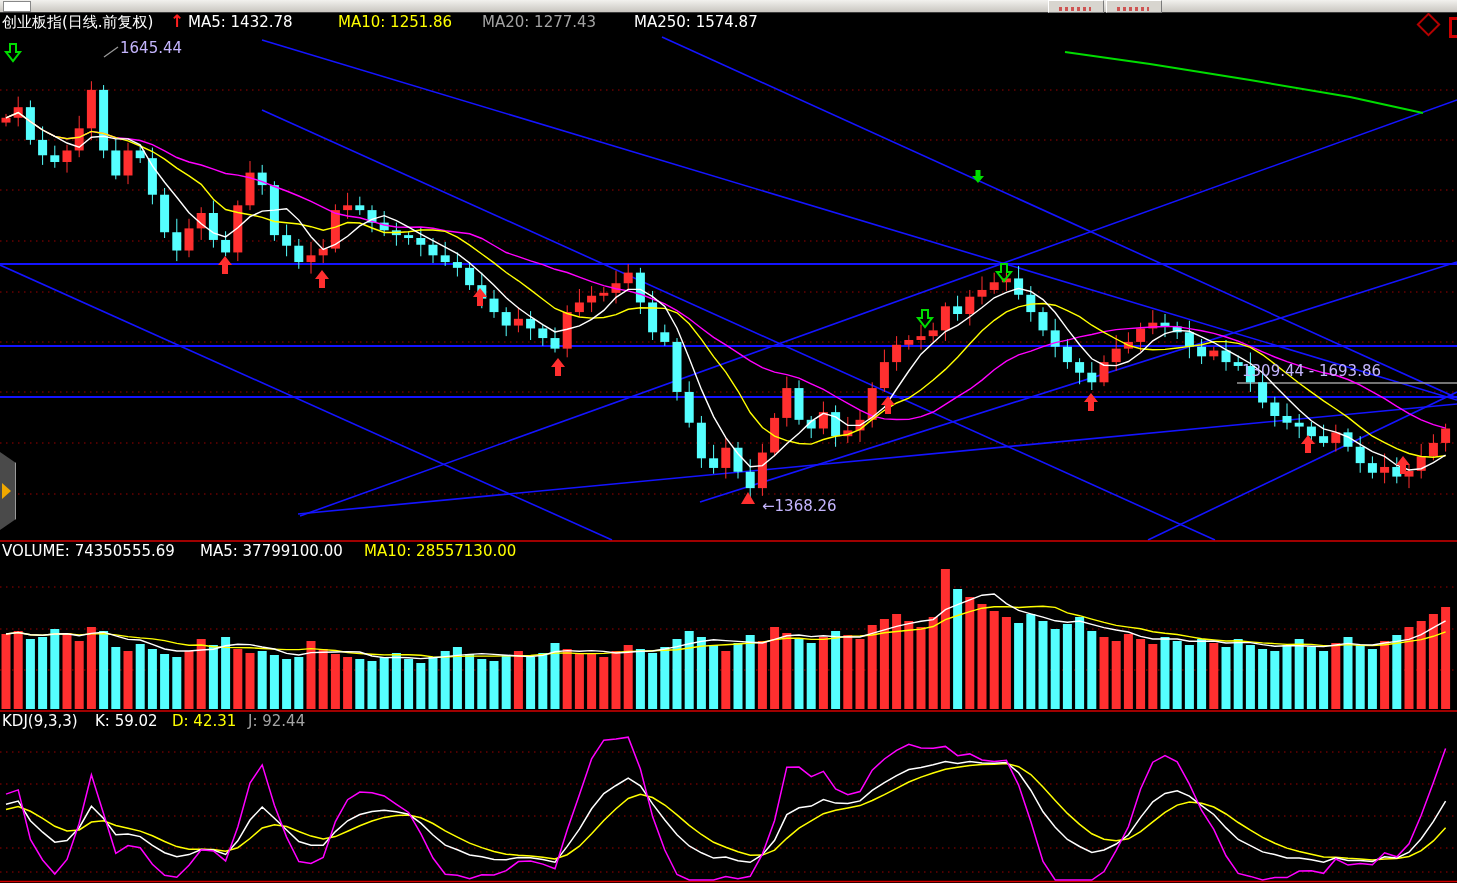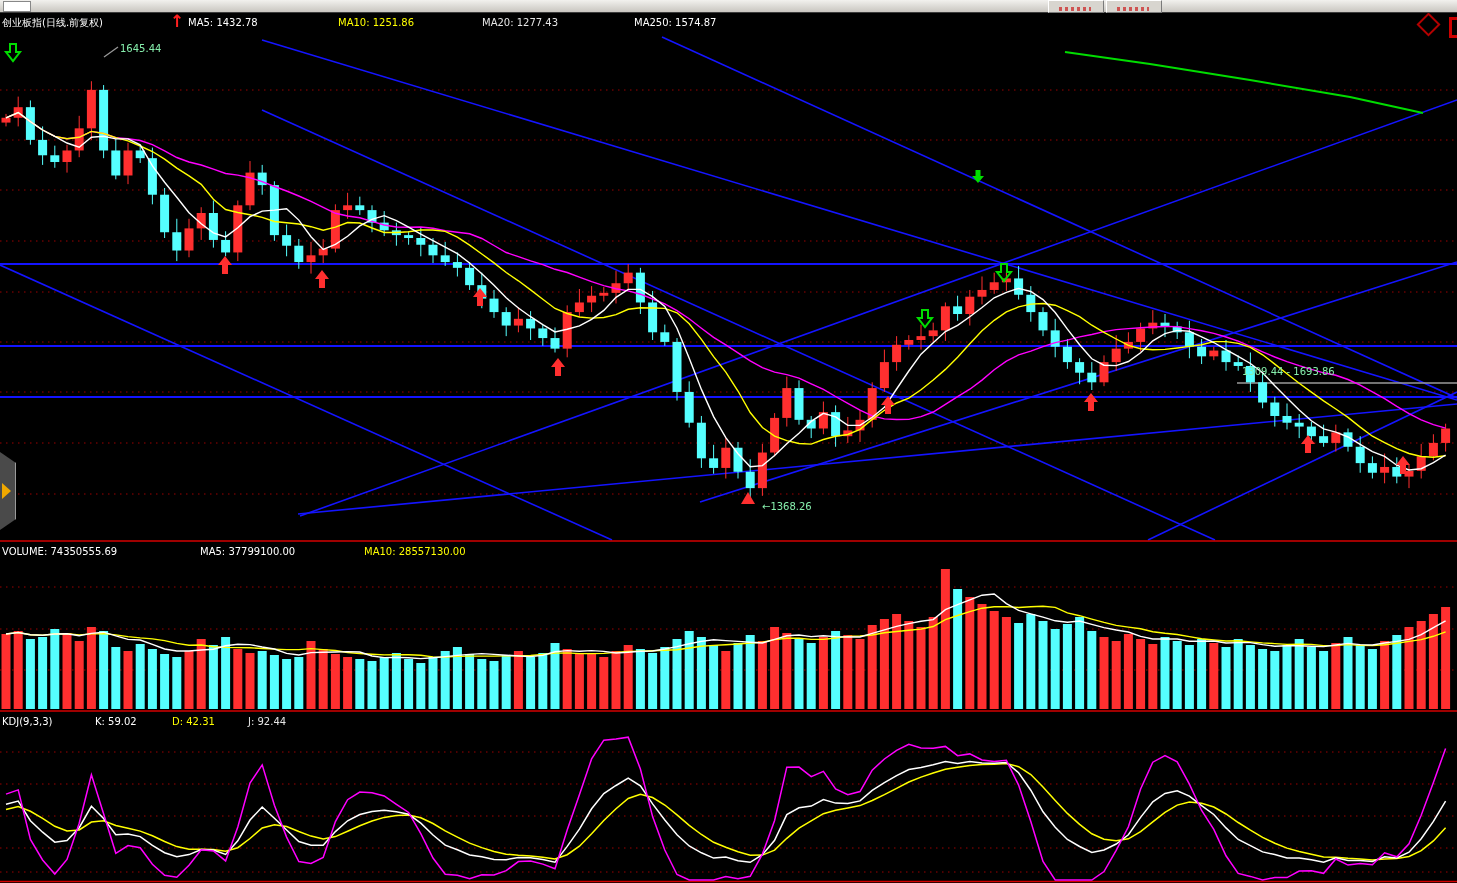--- a/index.html
+++ b/index.html
@@ -10,22 +10,22 @@
     background:linear-gradient(#f2f1ee,#c9c6c0);border-bottom:1px solid #3c3c3c;z-index:5;}
   #menubar .mb-box{position:absolute;left:3px;top:1px;width:26px;height:9px;background:#fff;border:1px solid #888;}
   .mb-btn{position:absolute;top:0;height:11px;width:54px;background:#d8d5cf;
     border-left:1px solid #fff;border-top:1px solid #fff;border-right:1px solid #7a7a7a;border-bottom:1px solid #7a7a7a;
     overflow:hidden;}
   .mb-btn .red-smudge{position:absolute;left:10px;bottom:1px;width:32px;height:4px;
     background:repeating-linear-gradient(90deg,#c33 0 3px,transparent 3px 6px);opacity:.8;}
   
   svg#cv{position:absolute;left:0;top:0;}
   
-  .ov{position:absolute;font-size:10px;line-height:15px;white-space:pre;letter-spacing:0px;}
-  .w{color:#ffffff}.y{color:#ffff00}.m{color:#e5e5e5}.g{color:#ffffff}.gr{color:#86efac}
+  .ov{position:absolute;font-size:15px;line-height:15px;white-space:pre;letter-spacing:0px;}
+  .w{color:#ffffff}.y{color:#ffff00}.m{color:#a3a3a3}.g{color:#ffffff}.gr{color:#c4b5fd}
   .r-arrow{color:#ff2020;font-weight:bold;}
   
   #side-tab{position:absolute;left:0;top:452px;width:15px;height:78px;background:#4a4a4a;
     clip-path:polygon(0 0,100% 14%,100% 86%,0 100%);border-right:1px solid #9a9a9a;z-index:4;}
   #side-tab .tri{position:absolute;left:2px;top:31px;width:0;height:0;
     border-left:9px solid #f0a800;border-top:8px solid transparent;border-bottom:8px solid transparent;}
   
   #diamond{position:absolute;left:1420px;top:16px;width:13px;height:13px;border:2px solid #b40000;
     transform:rotate(45deg);z-index:4;}
   #corner-box{position:absolute;left:1449px;top:17px;width:14px;height:15px;border:3px solid #cc0000;z-index:4;}

